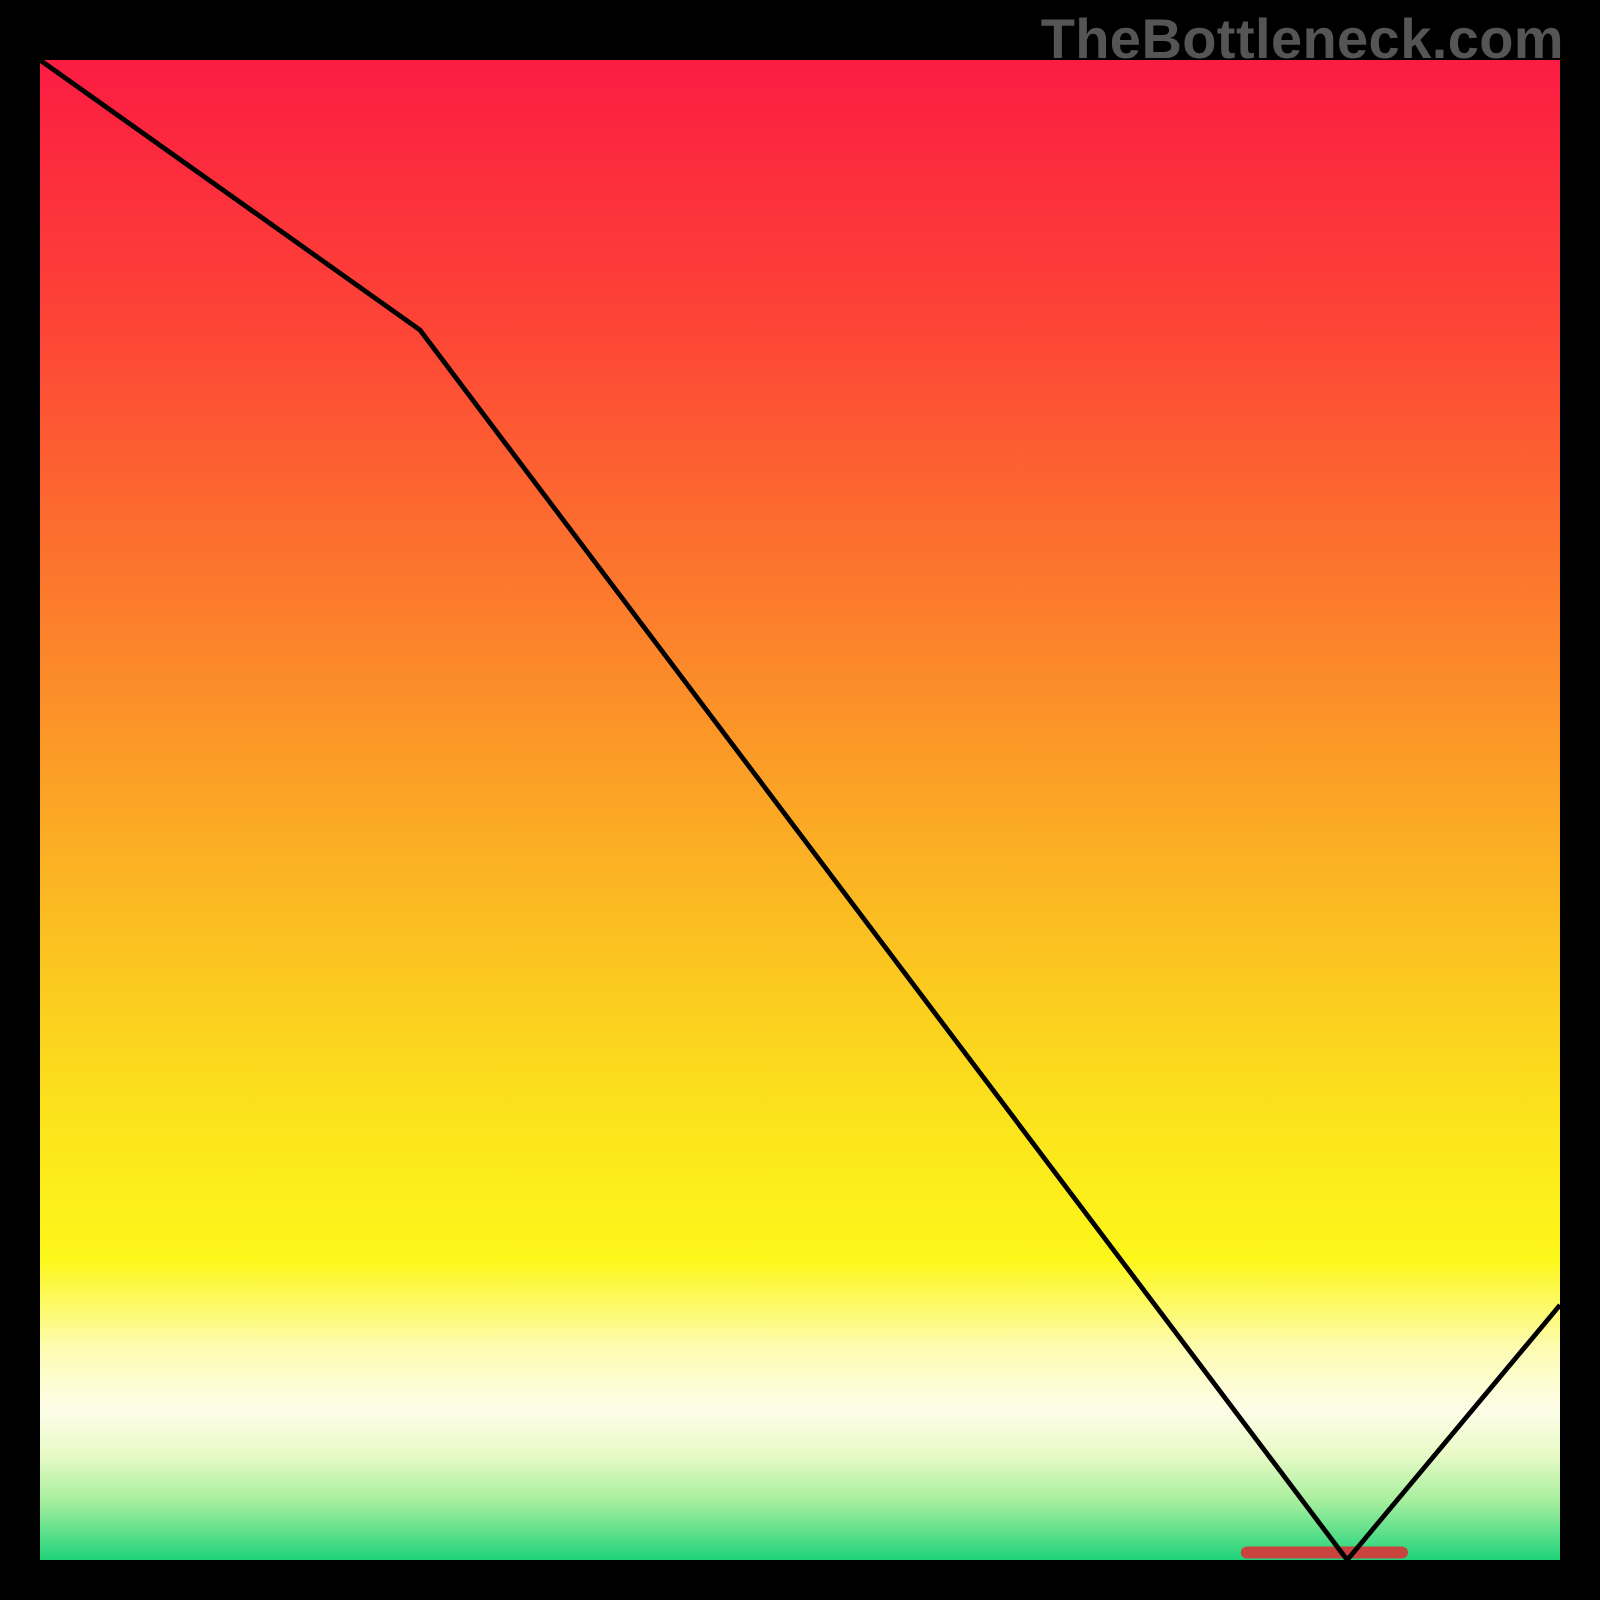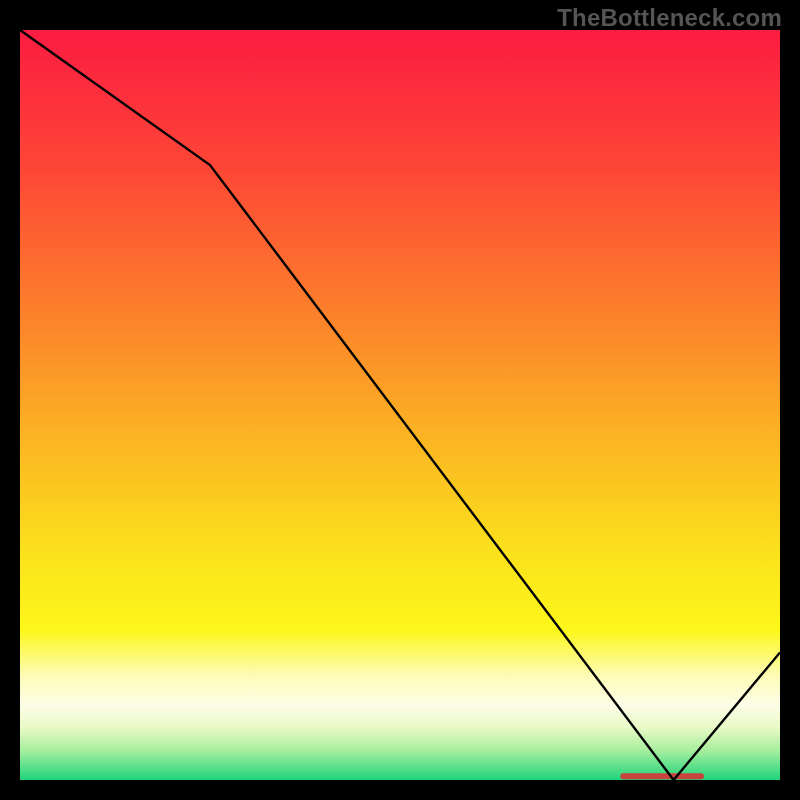--- a/index.html
+++ b/index.html
@@ -15,21 +15,21 @@
     position: relative;
     width: 800px;
     height: 800px;
     background: #000;
   }
   .watermark {
     position: absolute;
     top: 4px;
     right: 18px;
     color: #555;
-    font-size: 24px;
+    font-size: 28px;
     font-weight: 600;
     letter-spacing: 0.2px;
     font-family: Arial, Helvetica, sans-serif;
     user-select: none;
   }
   .plot-frame {
     position: absolute;
     left: 20px;
     top: 30px;
     width: 760px;

